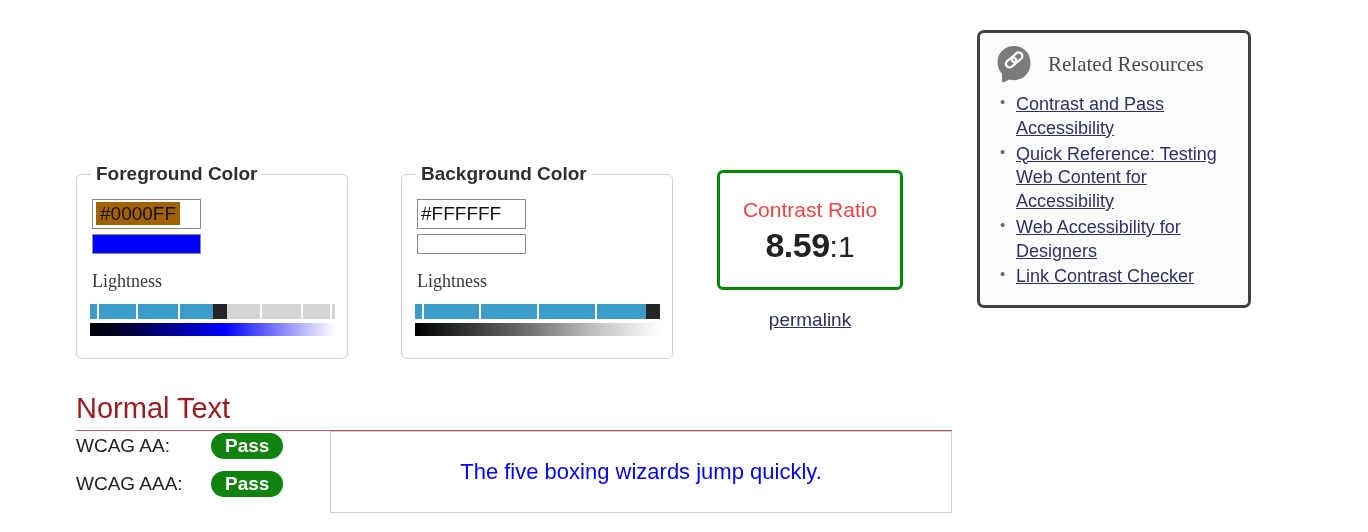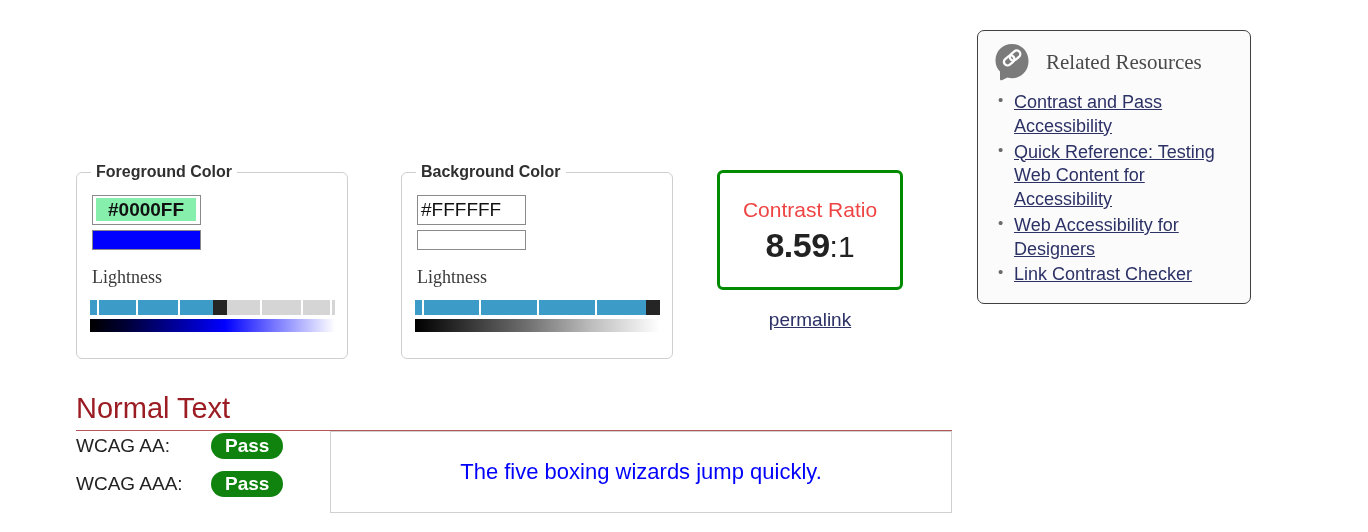--- a/index.html
+++ b/index.html
@@ -66,21 +66,21 @@
     border-radius: 6px;
     width: 238px;
     box-sizing: border-box;
     margin: 0;
     padding: 8px 12px 14px 12px;
     height: 196px;
   }
   fieldset.color-panel.second { margin-left: 53px; }
 
   fieldset.color-panel legend {
-    font-size: 16px;
+    font-size: 19px;
     font-weight: bold;
     color: #2f2f2f;
     padding: 0 5px;
     margin-left: 2px;
   }
 
   .hex-input {
     width: 109px;
     height: 30px;
     box-sizing: border-box;
@@ -90,23 +90,22 @@
     font-size: 19px;
     color: #111111;
     padding: 0 3px;
     display: block;
     margin: 6px 0 0 3px;
     line-height: 28px;
     white-space: nowrap;
     overflow: hidden;
   }
   .hex-input .hl {
-    background: #86efac;
-    padding: 1px 12px;
-    font-weight: bold;
+    background: #a16207;
+    padding: 1px 4px;
   }
 
   .swatch {
     width: 109px;
     height: 20px;
     box-sizing: border-box;
     border: 1px solid #8a8a8a;
     margin: 5px 0 0 3px;
   }
 
@@ -267,21 +266,21 @@
   }
 
   
   .sidebar {
     position: absolute;
     left: 977px;
     top: 30px;
     width: 274px;
     box-sizing: border-box;
     background: #fbfbfb;
-    border: 1px solid #404040;
+    border: 3px solid #404040;
     border-radius: 7px;
     padding: 11px 14px 14px 14px;
   }
   .sidebar-head {
     display: flex;
     align-items: center;
   }
   .head-icon {
     width: 40px;
     height: 40px;

